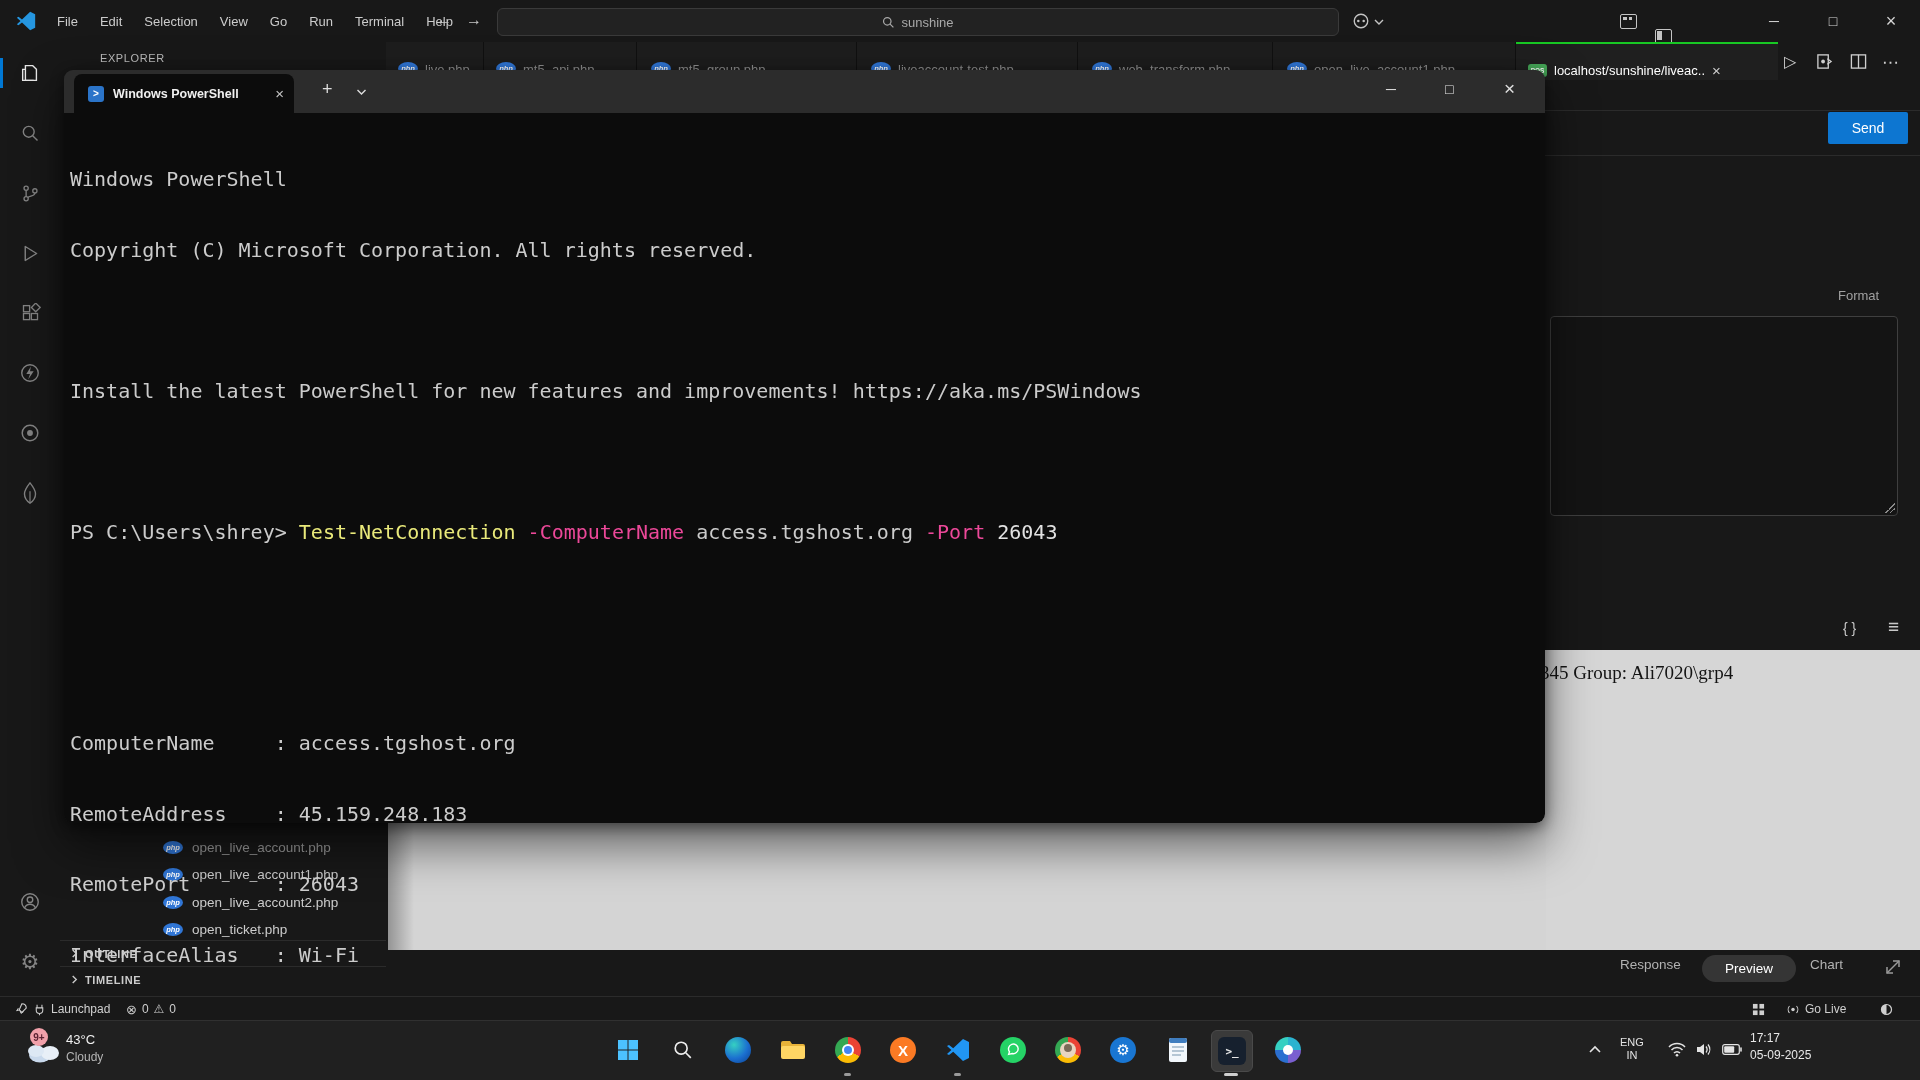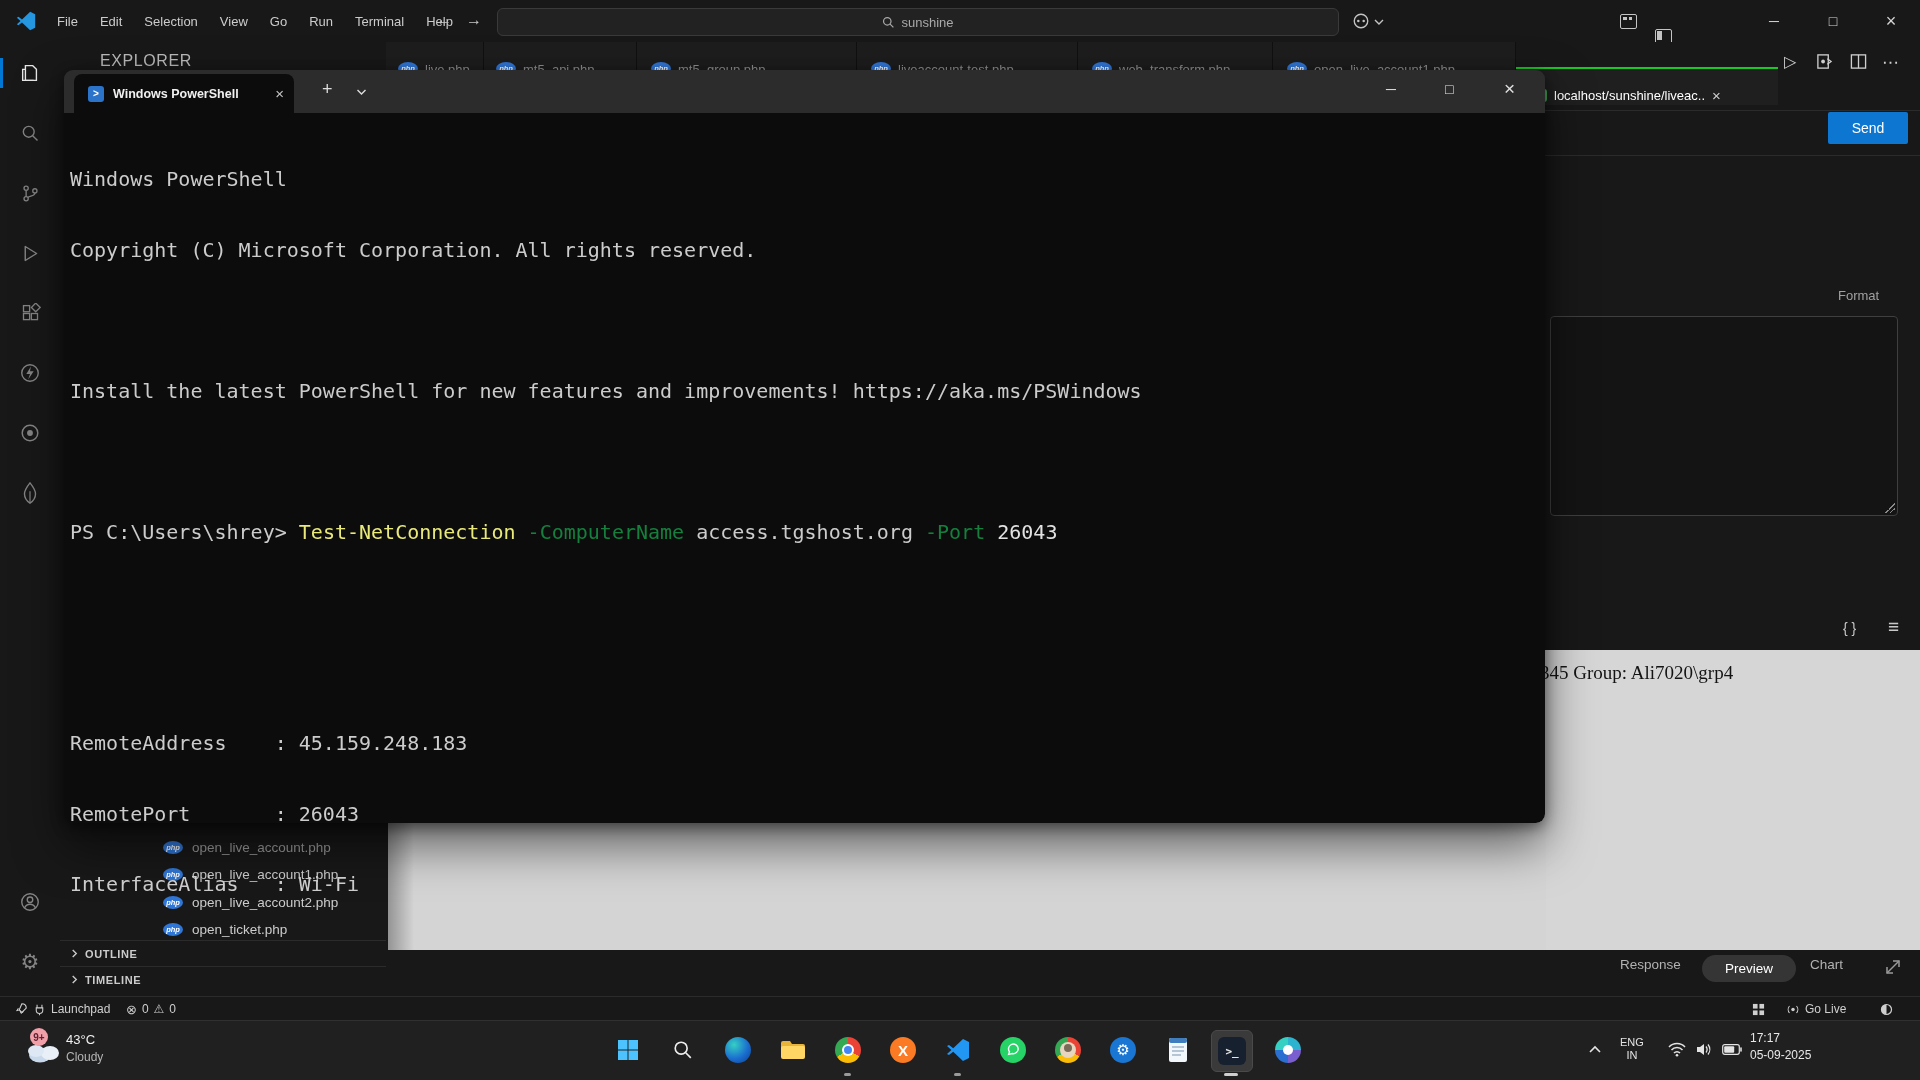--- a/index.html
+++ b/index.html
@@ -29,21 +29,21 @@
   .aicon.active{color:#e6e6e6;}
   
   .expl{left:60px;top:42px;width:326px;height:954px;background:#181818;}
   .frow{display:flex;align-items:center;gap:9px;font-size:13.5px;height:27px;position:absolute;left:103px;}
   .sechdr{position:absolute;left:0;width:326px;height:26px;border-top:1px solid #2b2b2b;display:flex;
           align-items:center;gap:6px;padding-left:10px;box-sizing:border-box;font-size:11px;font-weight:bold;
           letter-spacing:.6px;color:#cccccc;}
   
   .rpanel{left:1516px;top:42px;width:404px;height:954px;background:#181818;}
   .rtab{position:absolute;left:0;top:0;width:262px;height:38px;background:#1f1f1f;border-top:2.5px solid #18c824;
-        box-sizing:border-box;display:flex;align-items:center;gap:7px;padding:17px 8px 0 12px;font-size:13px;color:#ffffff;margin-top:25px;}
+        box-sizing:border-box;display:flex;align-items:center;gap:7px;padding:17px 8px 0 12px;font-size:13px;color:#ffffff;}
   .methodbadge{background:#46a758;color:#fff;font-size:6.5px;font-weight:bold;border-radius:3px;
                width:19px;height:13px;display:flex;align-items:center;justify-content:center;flex:0 0 auto;}
   .rtool{position:absolute;top:10px;color:#cfcfcf;font-size:15px;}
   .sendbtn{position:absolute;left:312px;top:70px;width:80px;height:32px;background:#0d76d1;color:#ffffff;
            font-size:14px;border-radius:2px;display:flex;align-items:center;justify-content:center;}
   .bodyarea{position:absolute;left:34px;top:274px;width:346px;height:198px;background:#141414;
             border:1px solid #3f3f3f;border-radius:4px;}
   .rgrip{position:absolute;right:2px;bottom:2px;width:10px;height:10px;
          background:linear-gradient(135deg,transparent 50%,#8a8a8a 50%,#8a8a8a 58%,transparent 58%,transparent 72%,#8a8a8a 72%,#8a8a8a 80%,transparent 80%);}
   .previewarea{position:absolute;left:0;top:608px;width:404px;height:302px;background:#d6d6d6;}
@@ -56,21 +56,21 @@
   .pswin{left:64px;top:70px;width:1481px;height:753px;border-radius:9px;z-index:50;
          box-shadow:0 22px 48px rgba(0,0,0,.55),0 4px 14px rgba(0,0,0,.45);}
   .pstitle{position:absolute;left:0;top:0;width:100%;height:43px;background:#2c2c2c;border-radius:9px 9px 0 0;}
   .pstab{position:absolute;left:10px;top:4px;width:220px;height:39px;background:#0c0c0c;border-radius:8px 8px 0 0;
          display:flex;align-items:center;gap:9px;padding:0 10px 0 14px;box-sizing:border-box;}
   .psicon{width:16px;height:16px;border-radius:3px;background:#2b74c9;color:#fff;font-size:10px;font-weight:bold;
           display:flex;align-items:center;justify-content:center;}
   .psbody{position:absolute;left:0;top:43px;width:100%;height:710px;background:#0c0c0c;border-radius:0 0 9px 9px;}
   .term{position:absolute;left:6px;top:8px;font-family:"DejaVu Sans Mono",monospace;font-size:20px;
         line-height:23.5px;color:#cccccc;white-space:pre;}
-  .cmdname{color:#e9e97a;} .cmdparam{color:#15803d;} .cmdval{color:#cccccc;} .portval{color:#e2e2e2;}
+  .cmdname{color:#e9e97a;} .cmdparam{color:#ec4899;} .cmdval{color:#cccccc;} .portval{color:#e2e2e2;}
   
   .statusbar{left:0;top:996px;width:1920px;height:24px;background:#181818;border-top:1px solid #2b2b2b;
              font-size:12px;color:#cfcfcf;}
   .sbi{position:absolute;top:0;height:24px;display:flex;align-items:center;gap:5px;}
   
   .taskbar{left:0;top:1020px;width:1920px;height:60px;background:#202020;border-top:1px solid #303030;}
   .tbicon{position:absolute;top:1032px;width:36px;height:36px;display:flex;align-items:center;justify-content:center;}
   .indic{position:absolute;top:1073px;width:7px;height:3px;border-radius:2px;background:#9a9a9a;}
   .traytxt{font-size:11px;color:#e3e3e3;line-height:13px;text-align:center;}
   .clock{font-size:12px;color:#e8e8e8;text-align:left;line-height:17px;}
@@ -216,21 +216,21 @@
           <circle cx="12" cy="9.5" r="3" fill="none" stroke="currentColor" stroke-width="1.5"></circle>
           <path d="M6 18.5c1.5-3 3.5-4 6-4s4.5 1 6 4" fill="none" stroke="currentColor" stroke-width="1.5"></path>
         </svg>
     </div>
     <div class="abs aicon" style="top:908px;font-size:21px;">
       <span>⚙</span>
     </div>
   </div>
 
   <div class="abs expl">
-    <div class="abs" style="left:24px;top:10px;font-size:16px;letter-spacing:.6px;color:#bbbbbb;padding-left:16px;">EXPLORER</div>
+    <div class="abs" style="left:24px;top:10px;font-size:11px;letter-spacing:.6px;color:#bbbbbb;padding-left:16px;">EXPLORER</div>
 
     <div class="frow" style="top:792px;color:#9a9a9a;">
       <span class="phpico">php</span>
       <span>open_live_account.php</span>
     </div>
     <div class="frow" style="top:819px;color:#cccccc;">
       <span class="phpico">php</span>
       <span>open_live_account1.php</span>
     </div>
     <div class="frow" style="top:847px;color:#cccccc;">
@@ -324,20 +324,21 @@
     <div class="psbody">
       <div class="term">
         <div>Windows PowerShell</div>
         <div>Copyright (C) Microsoft Corporation. All rights reserved.</div>
         <div>&nbsp;</div>
         <div>Install the latest PowerShell for new features and improvements! https://aka.ms/PSWindows</div>
         <div>&nbsp;</div>
         <div><span>PS C:\Users\shrey&gt;</span><span> </span><span class="cmdname">Test-NetConnection</span><span> </span><span class="cmdparam">-ComputerName</span><span> </span><span class="cmdval">access.tgshost.org</span><span> </span><span class="cmdparam">-Port</span><span> </span><span class="portval">26043</span></div>
         <div>&nbsp;</div>
         <div>&nbsp;</div>
+        <div><span>ComputerName     : </span><span>access.tgshost.org</span></div>
         <div><span>RemoteAddress    : </span><span>45.159.248.183</span></div>
         <div><span>RemotePort       : </span><span>26043</span></div>
         <div><span>InterfaceAlias   : </span><span>Wi-Fi</span></div>
         
         
         
         
         
       </div>
     </div>

